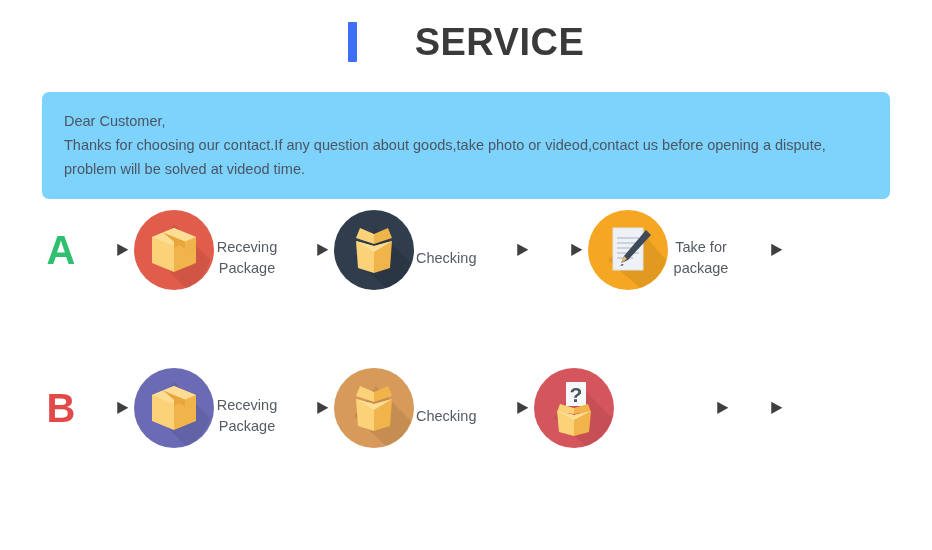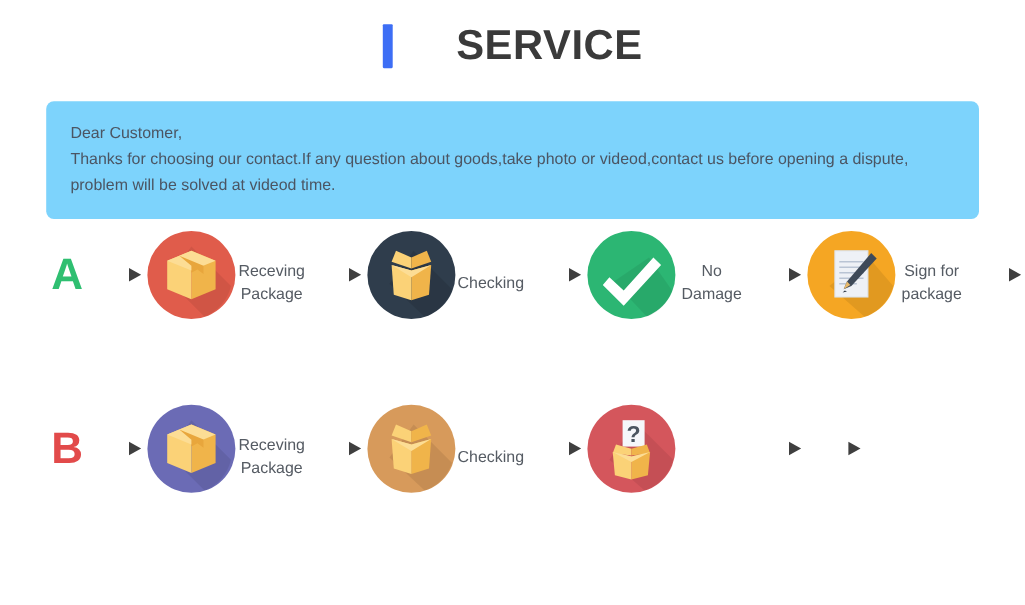--- a/index.html
+++ b/index.html
@@ -161,30 +161,20 @@
             <linearGradient id="ga3" x1="0" y1="0" x2="1" y2="0">
               <stop offset="0" stop-color="#d8d8d8"></stop>
               <stop offset="1" stop-color="#3f3f3f"></stop>
             </linearGradient>
           </defs>
           <path d="M1 8 H34" stroke="url(#ga3)" stroke-width="2.2" fill="none"></path>
           <path d="M32 3 L41 8 L32 13 Z" fill="#3f3f3f"></path>
         </svg>
     </div>
 
-    <div class="step">
-      <div class="step-icon">
-        <svg viewBox="0 0 84 84">
-          <circle cx="42" cy="42" r="40" fill="#2cb673"></circle>
-          <path d="M58 26 L79 56 A40 40 0 0 1 56 80 L26 48 Z" fill="#000" opacity="0.07"></path>
-          <path d="M22 44 L35 56 L62 26 L69 33 L35 70 L16 51 Z" fill="#ffffff"></path>
-        </svg>
-      </div>
-      <div class="step-label">No Damage</div>
-    </div>
 
     <div class="arrow">
       <svg viewBox="0 0 44 16">
           <defs>
             <linearGradient id="ga4" x1="0" y1="0" x2="1" y2="0">
               <stop offset="0" stop-color="#d8d8d8"></stop>
               <stop offset="1" stop-color="#3f3f3f"></stop>
             </linearGradient>
           </defs>
           <path d="M1 8 H34" stroke="url(#ga4)" stroke-width="2.2" fill="none"></path>
@@ -204,21 +194,21 @@
               <path d="M31 35 H53"></path>
               <path d="M31 40 H53"></path>
             <path d="M31 45 H53"></path>
               <path d="M31 50 H47"></path>
           </g>
           <path d="M60 22 L65 27 L42 52 L35 55 L38 48 Z" fill="#3e4a59"></path>
           <path d="M35 55 L38 48 L41 51 Z" fill="#e8b96a"></path>
           <path d="M36 56 L34 58 L38 57 Z" fill="#2f3a47"></path>
         </svg>
       </div>
-      <div class="step-label">Sign for package</div>
+      <div class="step-label">Take for package</div>
     </div>
 
     <div class="arrow">
       <svg viewBox="0 0 44 16">
           <defs>
             <linearGradient id="ga5" x1="0" y1="0" x2="1" y2="0">
               <stop offset="0" stop-color="#d8d8d8"></stop>
               <stop offset="1" stop-color="#3f3f3f"></stop>
             </linearGradient>
           </defs>

